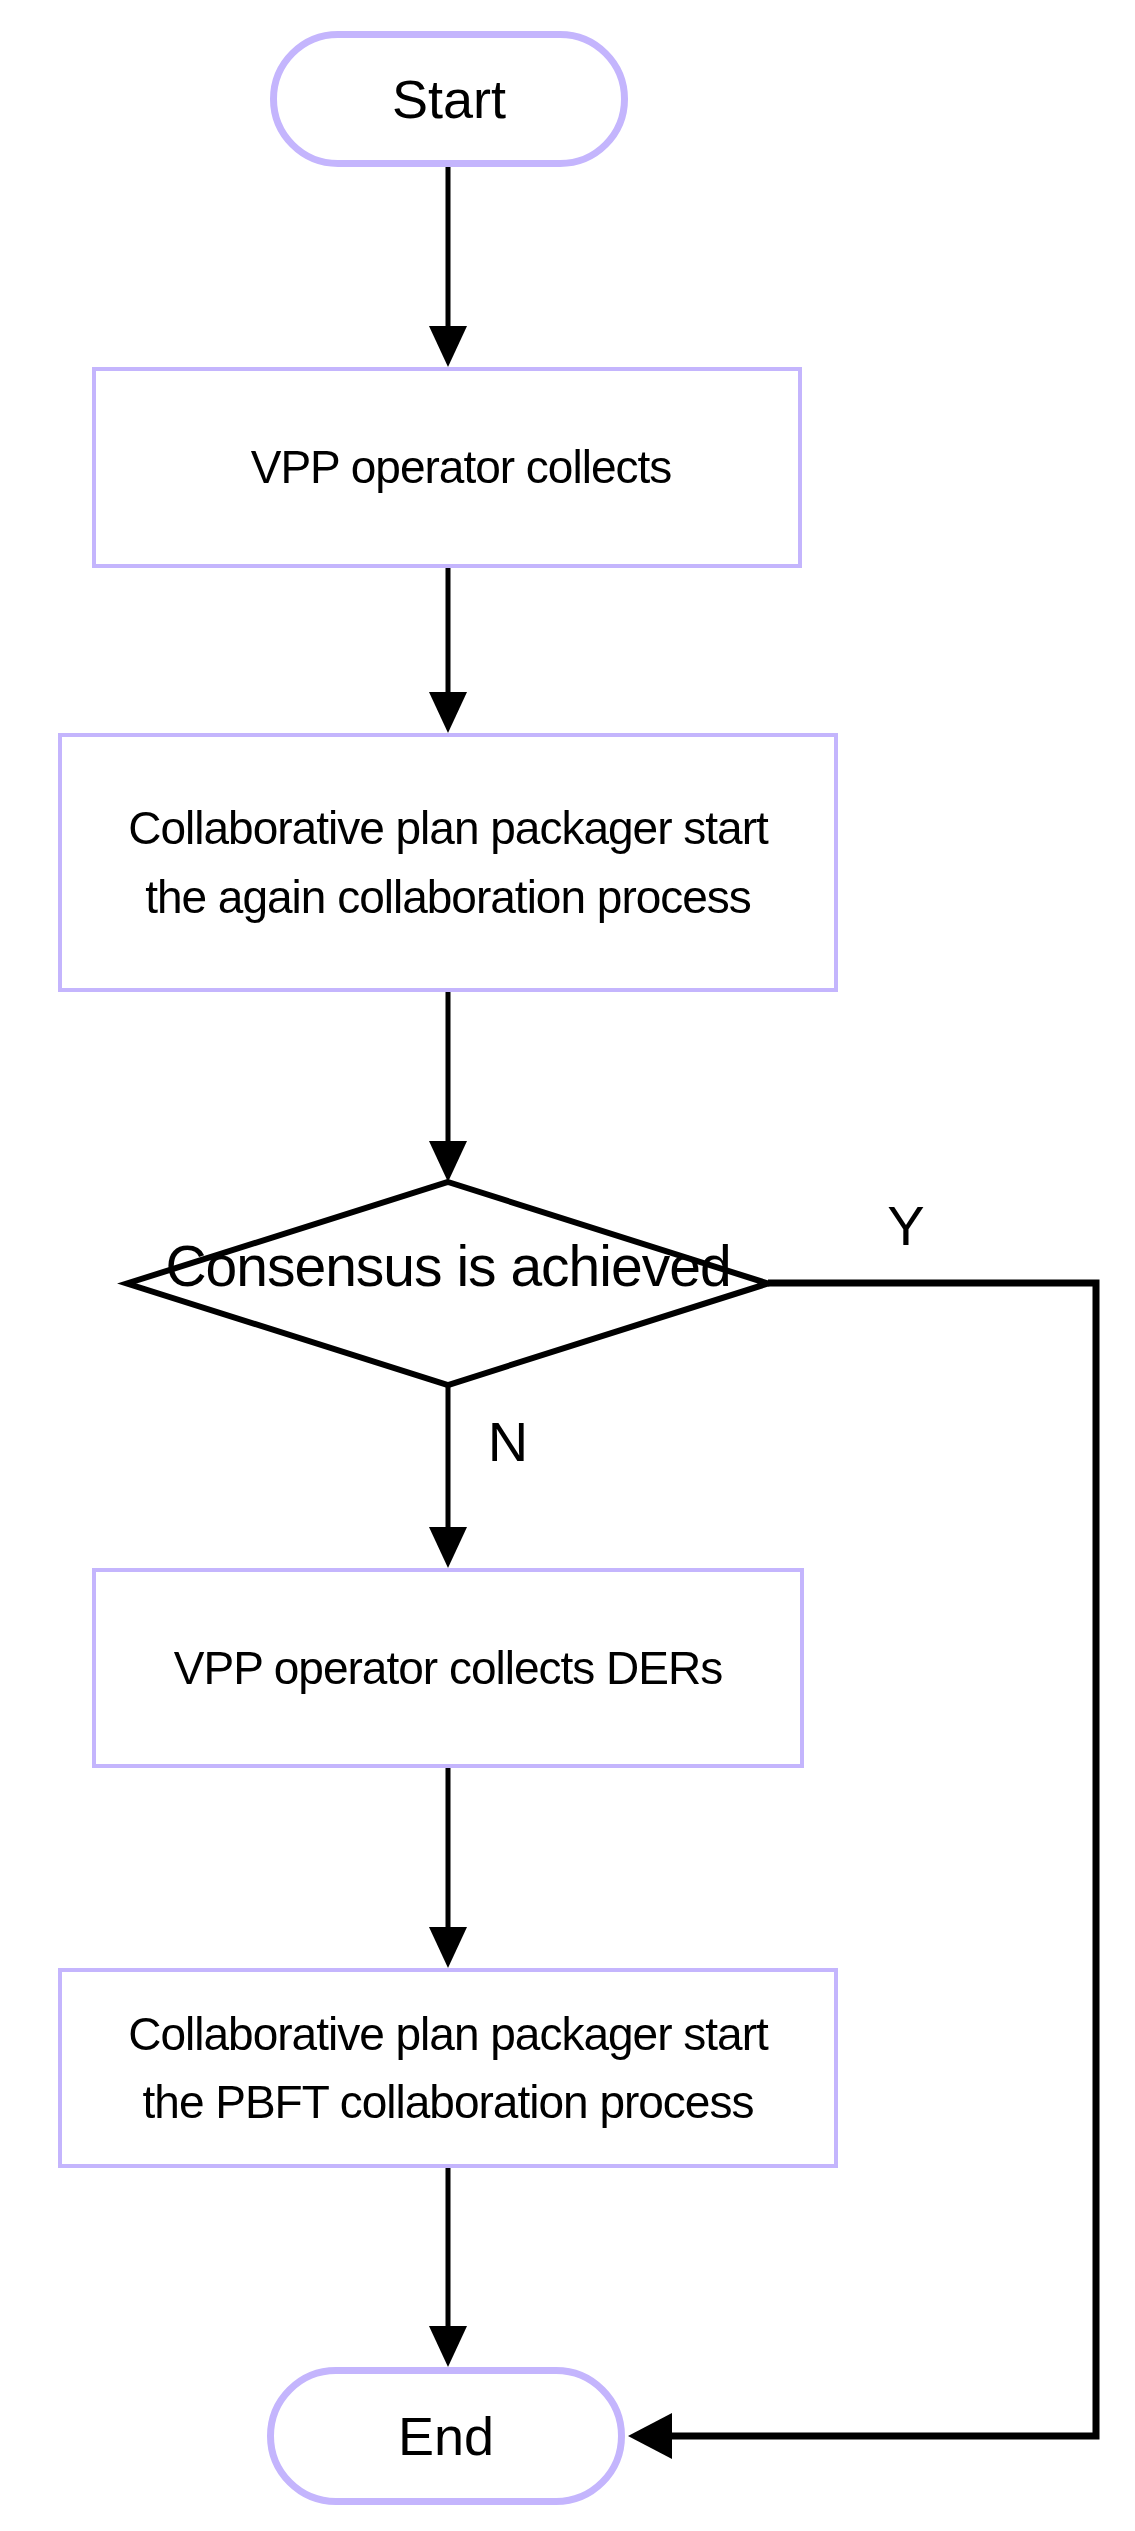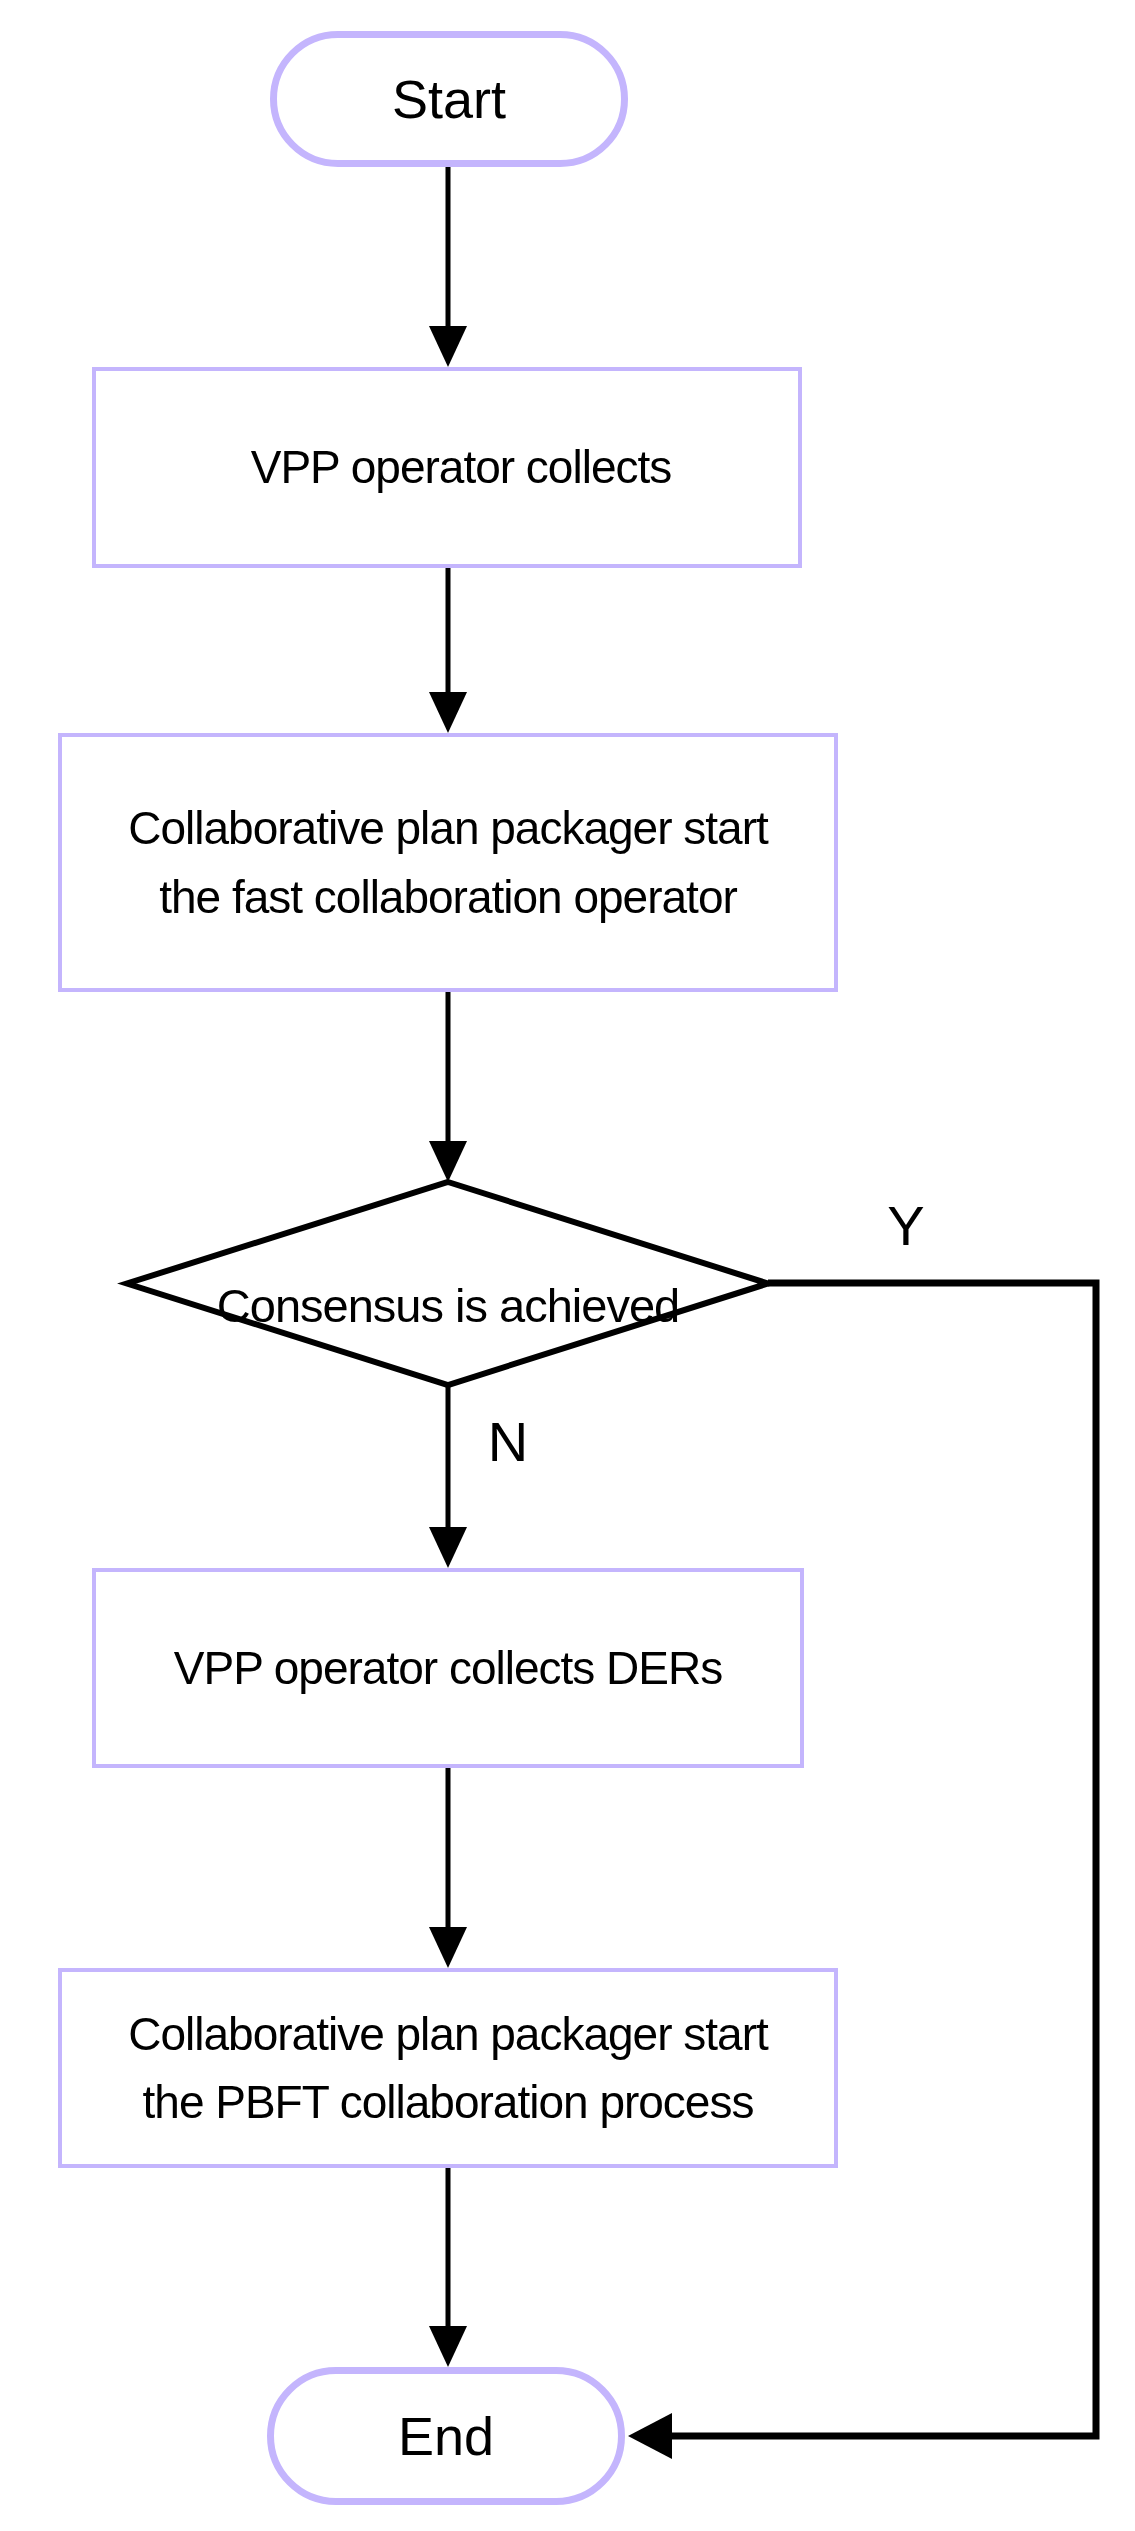--- a/index.html
+++ b/index.html
@@ -40,24 +40,24 @@
     font-size: 54px;
   }
   .process {
     font-size: 46px;
     letter-spacing: -1px;
     line-height: 1.48;
   }
   .decision-label {
     position: absolute;
     display: flex;
-    align-items: flex-end;
+    align-items: flex-start;
     justify-content: center;
     text-align: center;
-    font-size: 47px;
+    font-size: 57px;
     letter-spacing: -1px;
     background: transparent;
   }
   .branch-label {
     position: absolute;
     display: flex;
     align-items: center;
     justify-content: center;
     font-size: 56px;
     background: transparent;
@@ -101,21 +101,21 @@
   <div class="node terminator" style="left:270px; top:31px; width:358px; height:136px;">
     <span class="line-text">Start</span>
   </div>
 
   <div class="node process" style="left:92px; top:367px; width:710px; height:201px;padding-left:28px;">
     <span class="line-text">VPP operator collects</span>
   </div>
 
   <div class="node process" style="left:58px; top:733px; width:780px; height:259px;">
     <span class="line-text">Collaborative plan packager start</span>
-    <span class="line-text">the fast collaboration operator</span>
+    <span class="line-text">the again collaboration process</span>
   </div>
 
   <div class="decision-label" style="left:148px; top:1233px; width:600px; height:100px;">
     <span class="line-text">Consensus is achieved</span>
   </div>
 
   <div class="branch-label" style="left:856px; top:1192px; width:100px; height:66px;">
     <span>Y</span>
   </div>
   <div class="branch-label" style="left:458px; top:1408px; width:100px; height:66px;">

